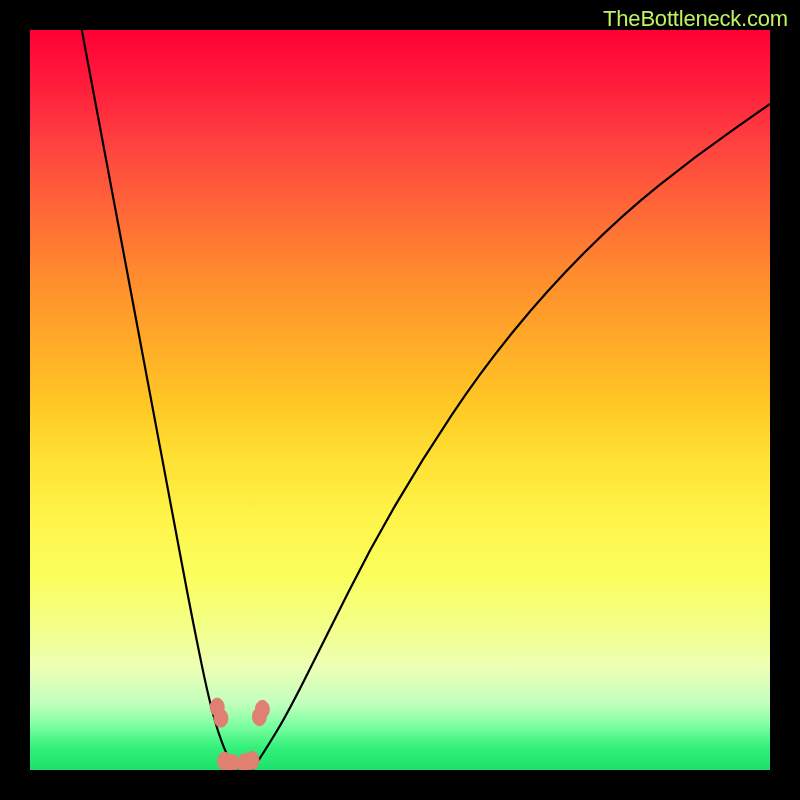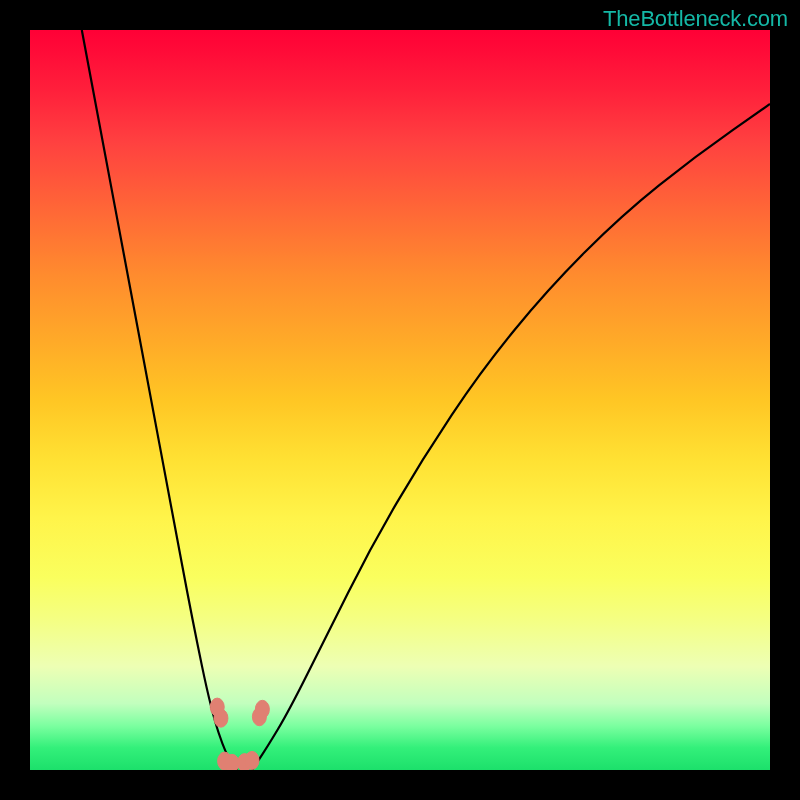--- a/index.html
+++ b/index.html
@@ -12,21 +12,21 @@
     position: relative;
     width: 800px;
     height: 800px;
     background: #000;
     overflow: hidden;
   }
   .watermark {
     position: absolute;
     top: 6px;
     right: 12px;
-    color: #14b8a6;
+    color: #bef264;
     font-size: 22px;
     font-weight: 400;
     letter-spacing: -0.2px;
     z-index: 10;
   }
   .plot {
     position: absolute;
     left: 30px;
     top: 30px;
     width: 740px;

